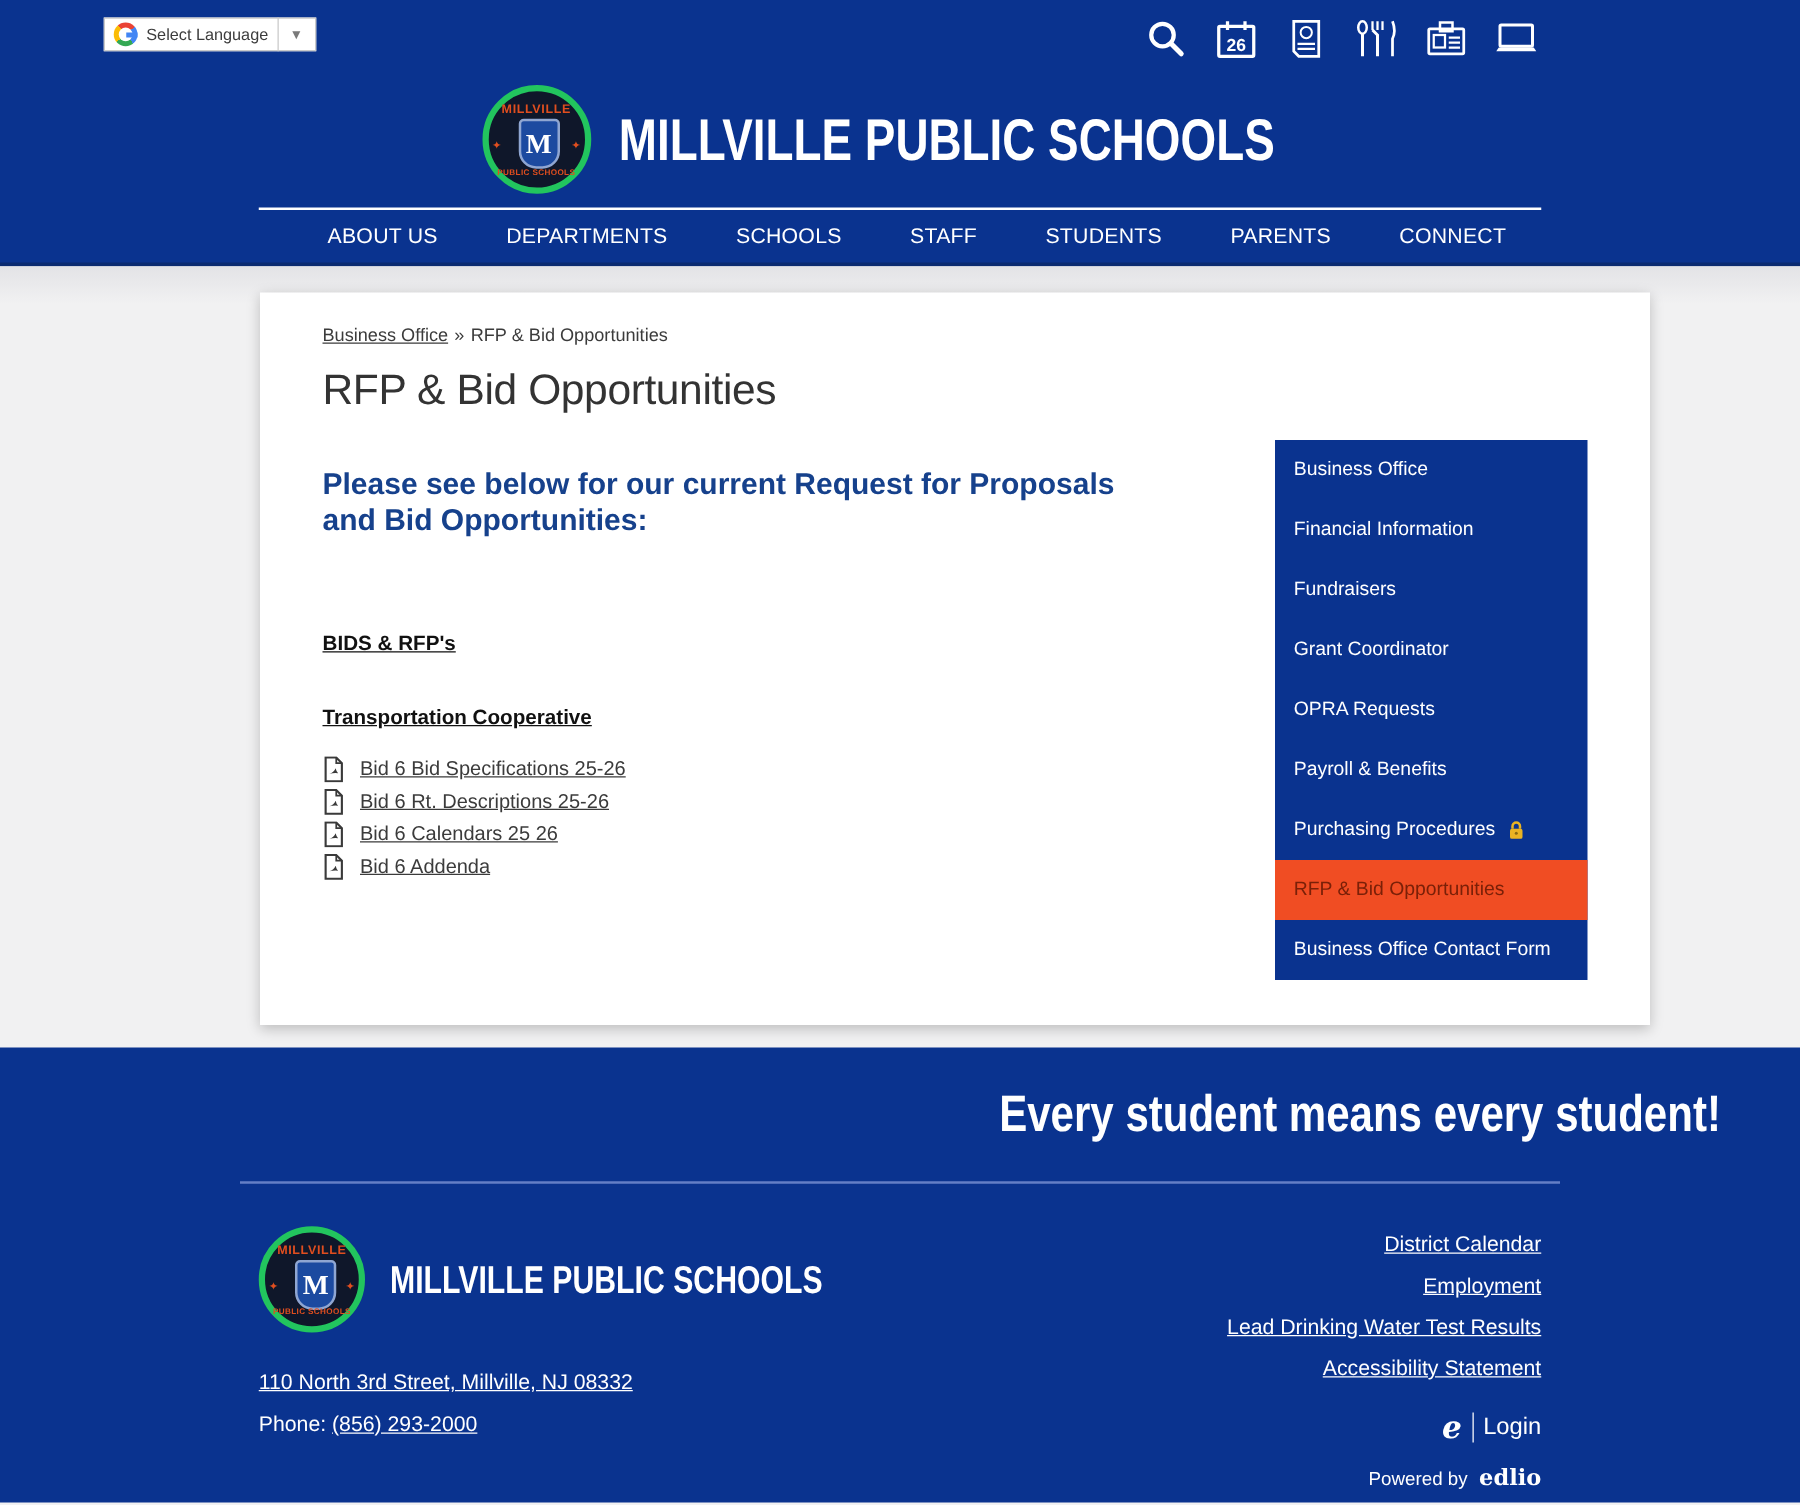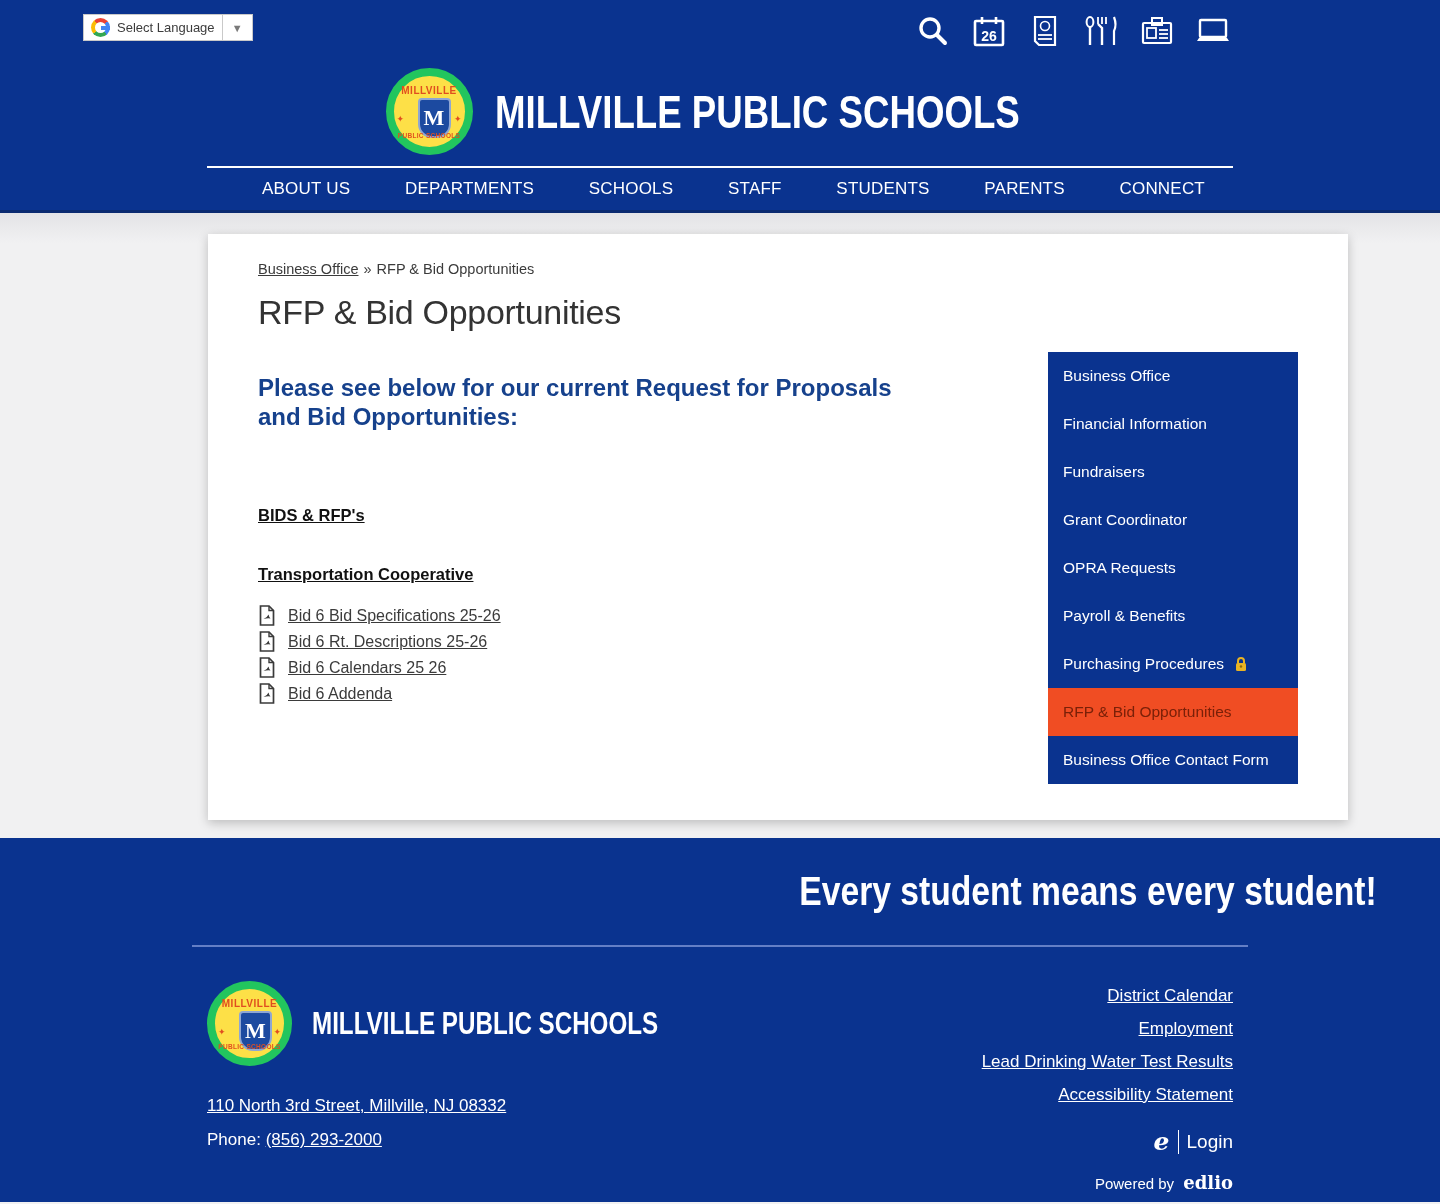--- a/index.html
+++ b/index.html
@@ -68,22 +68,22 @@
 
   .brand-row {
     height: 110px;
     display: flex;
     align-items: center;
     justify-content: center;
     gap: 22px;
   }
   .seal {
     width: 87px; height: 87px;
-    background: #fde047;
-    border: 8px solid #22c55e;
+    background: #0f172a;
+    border: 5px solid #22c55e;
     border-radius: 50%;
     position: relative;
     flex: 0 0 auto;
   }
   .seal-top {
     position: absolute; top: 9px; left: 0; right: 0;
     text-align: center;
     font-size: 10px; font-weight: bold; color: #e04e1f;
     letter-spacing: 0.5px;
   }
@@ -134,21 +134,21 @@
     color: #ffffff;
     font-size: 17px;
     text-decoration: none;
     letter-spacing: 0.2px;
     margin-left: 27px;
   }
 
   
   .main-wrap {
     background: linear-gradient(#e3e3e6, #f1f1f2 30px);
-    padding: 21px 92px 18px 208px;
+    padding: 21px 120px 18px 208px;
   }
   .content-panel {
     background: #ffffff;
     min-height: 586px;
     box-shadow: 0 3px 10px rgba(0,0,0,0.22);
     padding: 27px 50px 30px 50px;
   }
   .breadcrumb { font-size: 14.5px; color: #3b3b3b; }
   .breadcrumb a { color: #3b3b3b; text-decoration: underline; }
   .breadcrumb .sep { margin: 0 5px; }

